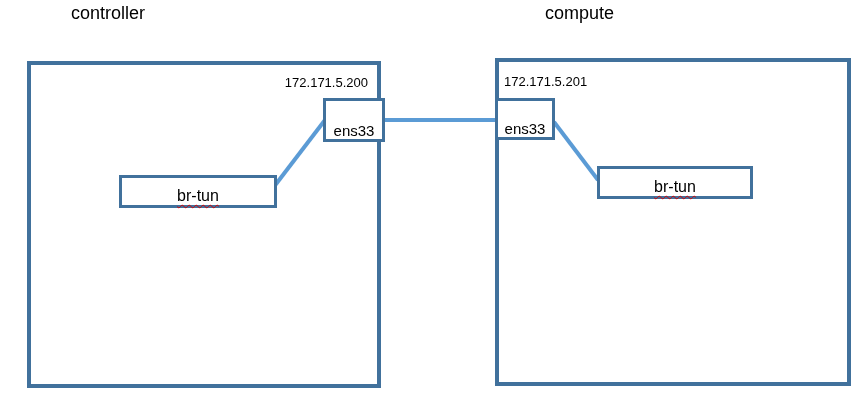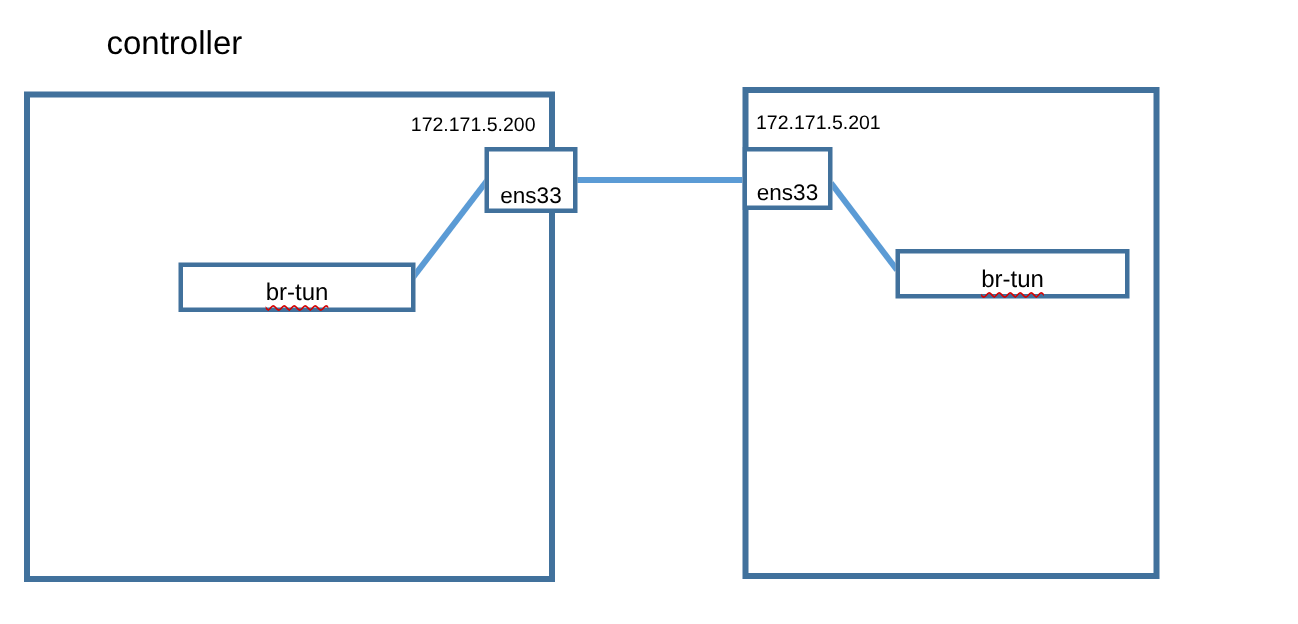--- a/index.html
+++ b/index.html
@@ -18,37 +18,36 @@
   }
   .canvas {
     position: relative;
     width: 865px;
     height: 416px;
     background: var(--background);
     overflow: hidden;
   }
   .node-title {
     position: absolute;
-    font-size: 22px;
+    font-size: 18px;
     line-height: 22px;
     color: var(--text-color);
     white-space: nowrap;
-    margin-top: 16px;
   }
   .title-controller { left: 71px; top: 2px; }
   .title-compute   { left: 545px; top: 2px; }
 
   .host-box {
     position: absolute;
     box-sizing: border-box;
     background: var(--background);
     border: 4px solid var(--box-border);
   }
-  .host-controller { left: 16px;  top: 61px; width: 354px; height: 327px; }
-  .host-compute    { left: 495px; top: 58px; width: 278px; height: 328px; }
+  .host-controller { left: 27px;  top: 61px; width: 354px; height: 327px; }
+  .host-compute    { left: 495px; top: 58px; width: 356px; height: 328px; }
 
   .ip-label {
     position: absolute;
     font-size: 13px;
     line-height: 14px;
     white-space: nowrap;
     color: var(--text-color);
   }
   .ip-controller { top: 11px; right: 9px; }
   .ip-compute    { top: 13px; left: 5px; }
@@ -90,20 +89,21 @@
     text-decoration-skip-ink: none;
   }
 </style>
 </head>
 <body>
 
 <div class="canvas">
 
   <div class="node-title title-controller">controller</div>
 
+  <div class="node-title title-compute">compute</div>
 
   <div class="host-box host-controller">
     <div class="ip-label ip-controller">172.171.5.200</div>
   </div>
 
   <div class="host-box host-compute">
     <div class="ip-label ip-compute">172.171.5.201</div>
   </div>
 
   <svg class="connectors" viewBox="0 0 865 416" xmlns="http://www.w3.org/2000/svg">

